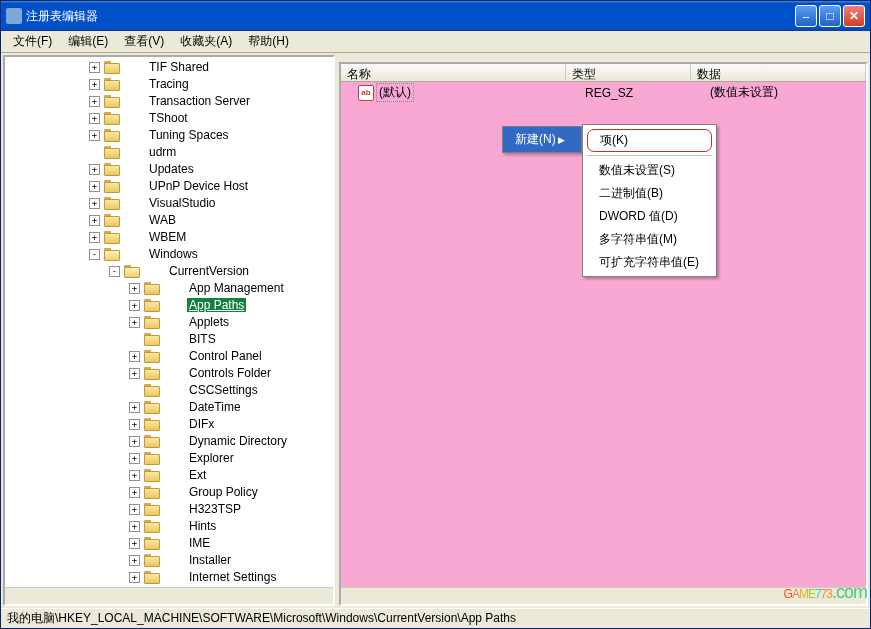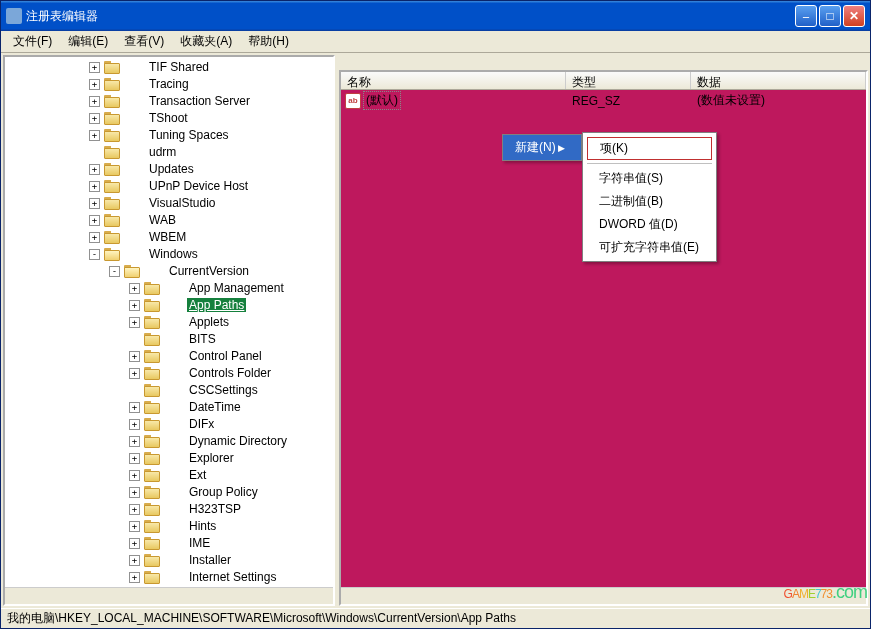--- a/index.html
+++ b/index.html
@@ -27,37 +27,37 @@
 .folder-icon { width: 16px; height: 13px; margin-right: 4px; flex-shrink: 0; position: relative; }
 .folder-icon::before { content: ''; position: absolute; top: 0; left: 0; width: 7px; height: 3px; background: #d8ac4c; border-radius: 1px 0 0 0; }
 .folder-icon::after { content: ''; position: absolute; top: 2px; left: 0; width: 16px; height: 11px; background: linear-gradient(to bottom, #f8e8a8, #e8c860); border: 1px solid #c89830; border-radius: 1px; box-sizing: border-box; }
 .folder-icon.open::after { background: linear-gradient(to bottom, #fff4c0, #f0d070); }
 .tree-label { padding: 0 2px; margin-left: 23px; }
 .tree-label.selected { background: #15803d; color: #fff; text-decoration: underline; }
 .indent { display: inline-block; flex-shrink: 0; }
 
 .splitter { width: 4px; background: #ece9d8; cursor: col-resize; }
 
-.list-panel { flex: 1; border: 2px inset #fff; background: #be185d; margin: 17px 2px 2px 0; position: relative; overflow: hidden; }
+.list-panel { flex: 1; border: 2px inset #fff; background: #f9a8d4; margin: 9px 2px 2px 0; position: relative; overflow: hidden; }
 .list-header { height: 18px; background: #ece9d8; border-bottom: 1px solid #aca899; display: flex; }
 .col-header { border-right: 1px solid #ccc; padding: 2px 6px; background: linear-gradient(to bottom, #fafafa, #ece9d8); cursor: default; }
-.list-body { padding: 2px 0; }
+.list-body { padding: 2px 13px; }
 .list-row { display: flex; height: 17px; align-items: center; }
 .list-cell { padding: 0 6px; overflow: hidden; white-space: nowrap; }
 .val-icon { width: 16px; height: 16px; margin-left: 4px; margin-right: 2px; border: 1px solid #c04040; background: #fff; display: inline-flex; align-items: center; justify-content: center; font-size: 8px; color: #c04040; font-weight: bold; border-radius: 2px; flex-shrink: 0; }
 .val-name { border: 1px dotted #888; padding: 0 2px; }
 
 .context-menu { position: absolute; background: #fff; border: 1px solid #808080; box-shadow: 2px 2px 3px rgba(0,0,0,0.3); z-index: 10; }
 .context-menu.primary { left: 161px; top: 62px; width: 80px; }
 .ctx-item { padding: 4px 16px 4px 12px; cursor: default; display: flex; align-items: center; justify-content: space-between; }
 .ctx-item.highlight { background: #316ac5; color: #fff; }
 .ctx-arrow { font-size: 9px; }
 
 .context-menu.sub { left: 241px; top: 60px; width: 135px; padding: 2px; }
-.sub-item { padding: 3px 10px 3px 14px; cursor: default; }
+.sub-item { padding: 3px 10px 3px 14px; cursor: default; border-radius: 7px; }
 .sub-item.boxed { border: 1px solid #c03030; margin: 2px; padding: 2px 8px 2px 12px; }
 .sub-sep { height: 1px; background: #c0c0c0; margin: 3px 2px; }
 
 .statusbar { height: 20px; background: #ece9d8; border-top: 1px solid #fff; padding: 2px 6px; display: flex; align-items: center; }
 
 .watermark { position: absolute; right: 4px; bottom: 22px; z-index: 50; font-family: Arial, sans-serif; font-weight: 400; font-size: 40px; letter-spacing: -1px; pointer-events: none; }
 .wm-g { color: #f05030; } .wm-a { color: #f08030; } .wm-m { color: #f0b030; } .wm-e { color: #a0d030; } .wm-7 { color: #40c8d8; } .wm-73 { color: #f09030; } .wm-c { color: #40d080; font-size: 18px; } 
 
 .tree-scroll-h { position: absolute; bottom: 0; left: 0; right: 0; height: 17px; background: #ece9d8; border-top: 1px solid #ccc; }
 .list-scroll-h { position: absolute; bottom: 0; left: 0; right: 0; height: 17px; background: #ece9d8; border-top: 1px solid #ccc; }
@@ -311,23 +311,24 @@
       <div class="context-menu primary">
         <div class="ctx-item highlight">
           <span>新建(N)</span>
           <span class="ctx-arrow">▶</span>
         </div>
       </div>
 
       <div class="context-menu sub">
         <div class="sub-item boxed">项(K)</div>
         <div class="sub-sep"></div>
-        <div class="sub-item">字符串值(S)</div>
+        <div class="sub-item">数值未设置(S)</div>
         <div class="sub-item">二进制值(B)</div>
         <div class="sub-item">DWORD 值(D)</div>
+        <div class="sub-item">多字符串值(M)</div>
         <div class="sub-item">可扩充字符串值(E)</div>
       </div>
 
       <div class="list-scroll-h"></div>
     </div>
 
   </div>
 
   <div class="statusbar">
     <span>我的电脑\HKEY_LOCAL_MACHINE\SOFTWARE\Microsoft\Windows\CurrentVersion\App Paths</span>

